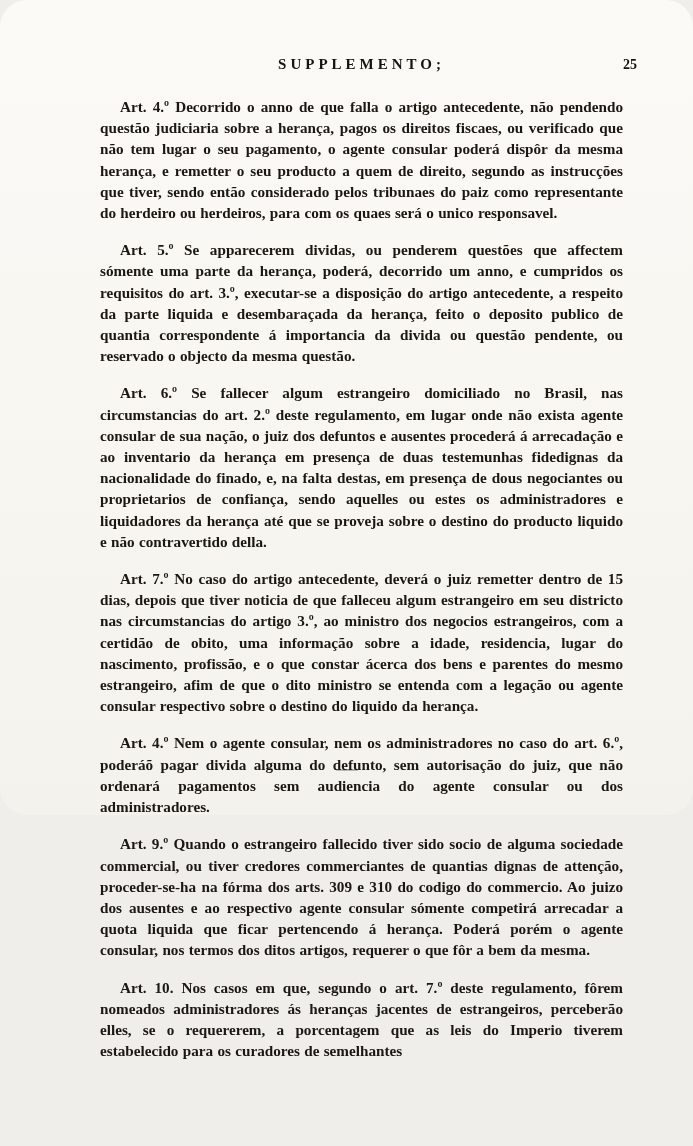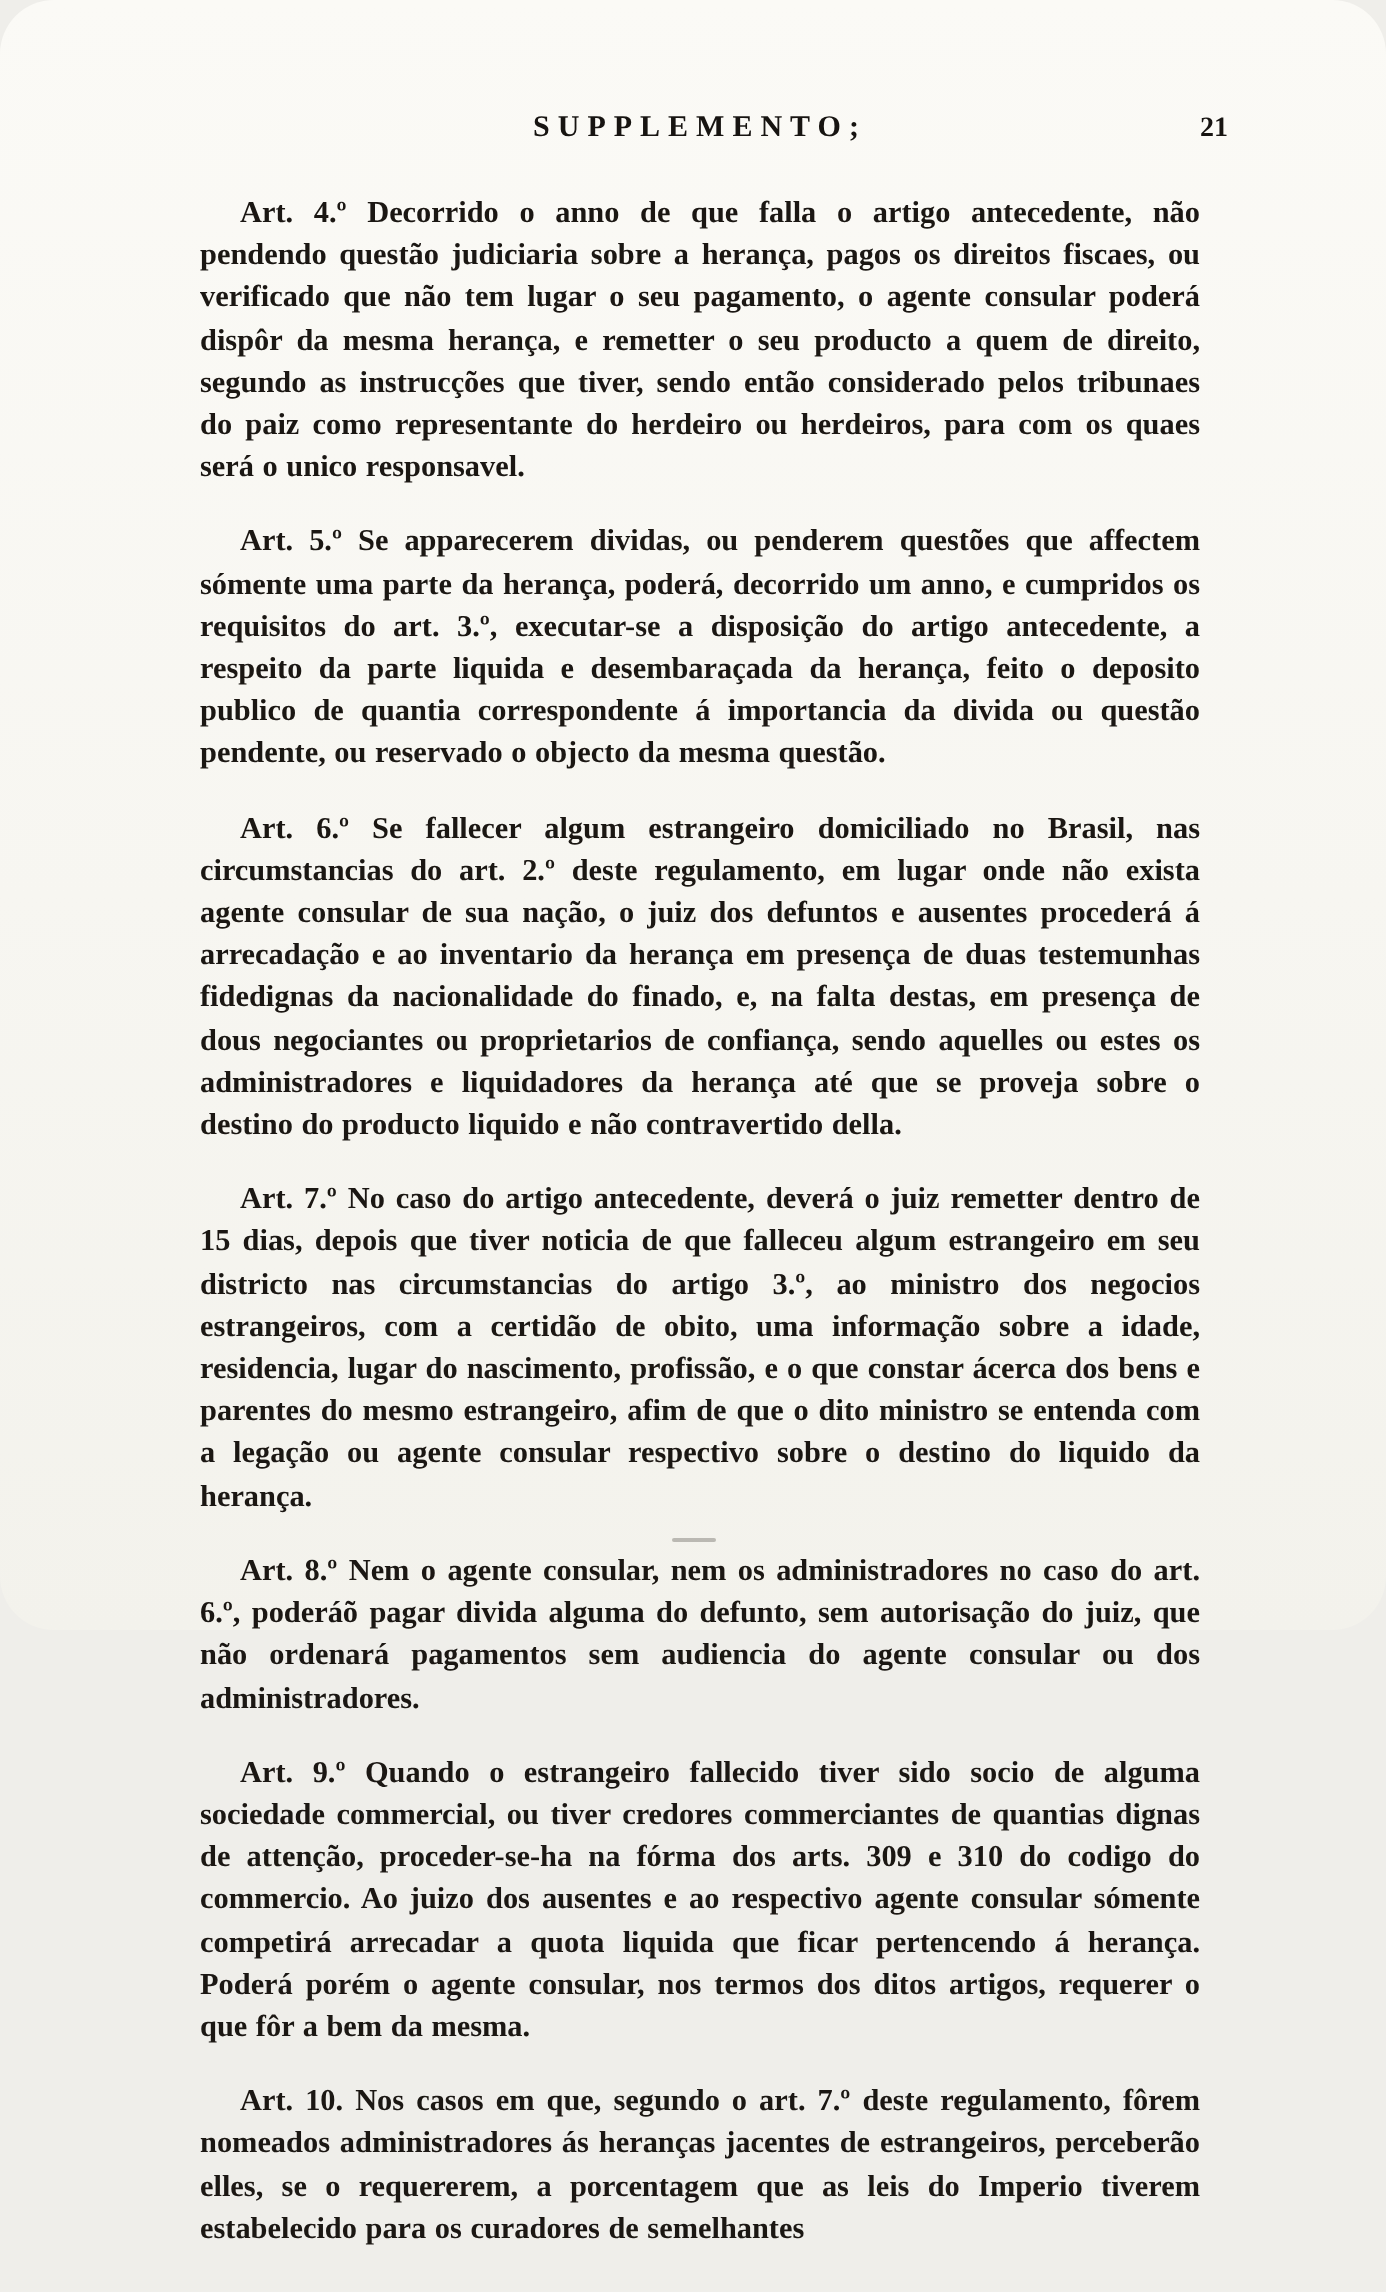--- a/index.html
+++ b/index.html
@@ -13,21 +13,21 @@
     background: #efeeea;
     font-family: "Liberation Serif", "DejaVu Serif", serif;
   }
   .page {
     position: relative;
     width: 693px;
     height: 815px;
     box-sizing: border-box;
     background: linear-gradient(180deg, #fbfaf6 0%, #f7f6f1 55%, #f3f2ec 100%);
     color: #171411;
-    padding: 56px 77px 0 84px;
+    padding: 56px 54px 0 84px;
     border-radius: 27px;
   }
   .header-row {
     position: relative;
     height: 24px;
     margin-bottom: 8px;
   }
   .header-title {
     position: absolute;
     left: 0;
@@ -64,28 +64,28 @@
     border-radius: 1px;
   }
 </style>
 </head>
 <body>
 
 <div class="page">
 
   <div class="header-row">
     <div class="header-title">SUPPLEMENTO;</div>
-    <div class="page-number">21</div>
+    <div class="page-number">25</div>
   </div>
 
   <div class="body-text">
     <p>Art. 4.º Decorrido o anno de que falla o artigo antecedente, não pendendo questão judiciaria sobre a herança, pagos os direitos fiscaes, ou verificado que não tem lugar o seu pagamento, o agente consular poderá dispôr da mesma herança, e remetter o seu producto a quem de direito, segundo as instrucções que tiver, sendo então considerado pelos tribunaes do paiz como representante do herdeiro ou herdeiros, para com os quaes será o unico responsavel.</p>
     <p>Art. 5.º Se apparecerem dividas, ou penderem questões que affectem sómente uma parte da herança, poderá, decorrido um anno, e cumpridos os requisitos do art. 3.º, executar-se a disposição do artigo antecedente, a respeito da parte liquida e desembaraçada da herança, feito o deposito publico de quantia correspondente á importancia da divida ou questão pendente, ou reservado o objecto da mesma questão.</p>
     <p>Art. 6.º Se fallecer algum estrangeiro domiciliado no Brasil, nas circumstancias do art. 2.º deste regulamento, em lugar onde não exista agente consular de sua nação, o juiz dos defuntos e ausentes procederá á arrecadação e ao inventario da herança em presença de duas testemunhas fidedignas da nacionalidade do finado, e, na falta destas, em presença de dous negociantes ou proprietarios de confiança, sendo aquelles ou estes os administradores e liquidadores da herança até que se proveja sobre o destino do producto liquido e não contravertido della.</p>
     <p>Art. 7.º No caso do artigo antecedente, deverá o juiz remetter dentro de 15 dias, depois que tiver noticia de que falleceu algum estrangeiro em seu districto nas circumstancias do artigo 3.º, ao ministro dos negocios estrangeiros, com a certidão de obito, uma informação sobre a idade, residencia, lugar do nascimento, profissão, e o que constar ácerca dos bens e parentes do mesmo estrangeiro, afim de que o dito ministro se entenda com a legação ou agente consular respectivo sobre o destino do liquido da herança.</p>
-    <p>Art. 8.º Nem o agente consular, nem os administradores no caso do art. 6.º, poderáõ pagar divida alguma do defunto, sem autorisação do juiz, que não ordenará pagamentos sem audiencia do agente consular ou dos administradores.</p>
+    <p>Art. 4.º Nem o agente consular, nem os administradores no caso do art. 6.º, poderáõ pagar divida alguma do defunto, sem autorisação do juiz, que não ordenará pagamentos sem audiencia do agente consular ou dos administradores.</p>
     <p>Art. 9.º Quando o estrangeiro fallecido tiver sido socio de alguma sociedade commercial, ou tiver credores commerciantes de quantias dignas de attenção, proceder-se-ha na fórma dos arts. 309 e 310 do codigo do commercio. Ao juizo dos ausentes e ao respectivo agente consular sómente competirá arrecadar a quota liquida que ficar pertencendo á herança. Poderá porém o agente consular, nos termos dos ditos artigos, requerer o que fôr a bem da mesma.</p>
     <p>Art. 10. Nos casos em que, segundo o art. 7.º deste regulamento, fôrem nomeados administradores ás heranças jacentes de estrangeiros, perceberão elles, se o requererem, a porcentagem que as leis do Imperio tiverem estabelecido para os curadores de semelhantes</p>
   </div>
 
   <div class="scan-artifact"></div>
 
 </div>
 
 </body></html>

